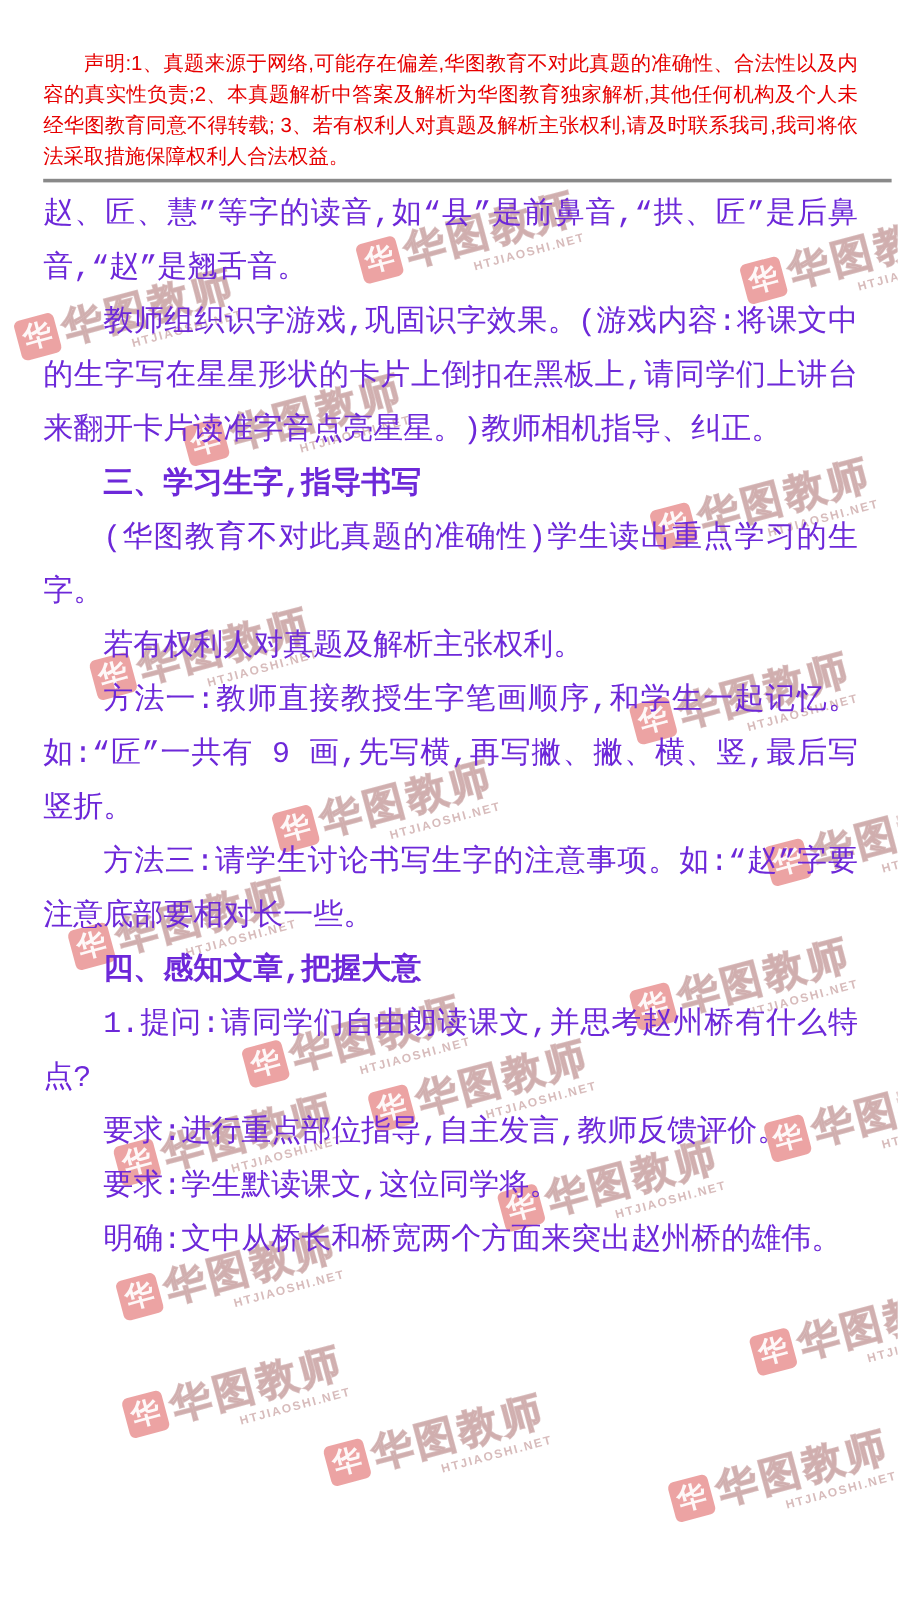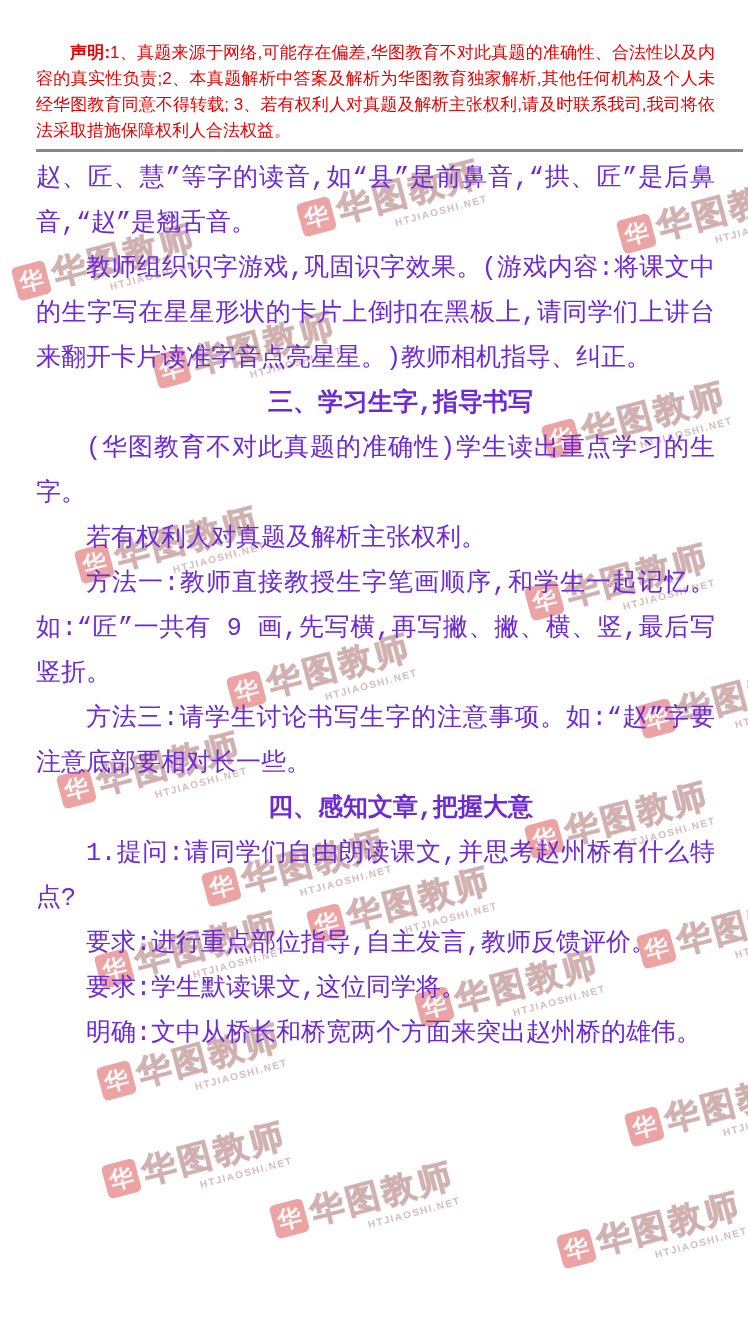--- a/index.html
+++ b/index.html
@@ -34,34 +34,34 @@
     color:rgba(193,150,150,0.65);
   }
 
   
   .content{position:relative;z-index:2;padding:40px 33px 0 36px;}
 
   .disclaimer{
     margin:0;color:#e60000;font-size:17px;line-height:26px;
     text-indent:2em;text-align:justify;text-justify:inter-ideograph;
   }
-  .disclaimer .lbl{font-weight:bold;}
+  .disclaimer .lbl{font-weight:normal;}
 
   .divider{
     height:0;border-top:3px solid #898989;
     margin:5px -28px 0 0;
   }
 
   .doc{margin-top:4px;color:#6d28d9;font-size:25px;line-height:45px;font-family:Liberation Mono, monospace;}
   .para{
     margin:0;text-indent:2em;font-weight:500;
     text-align:justify;text-justify:inter-ideograph;
   }
   .para.continuation{text-indent:0;}
-  .para.heading{font-weight:800;text-align:center;}
+  .para.heading{font-weight:800;text-align:left;}
 </style>
 </head>
 <body>
 
 <div class="page">
 
   <div class="wm-layer" id="wm-layer">
       <div class="wm" style="left: 300px; top: 198px;">
         <span class="wm-logo">华</span>
         <span class="wm-text">华图教师</span>

